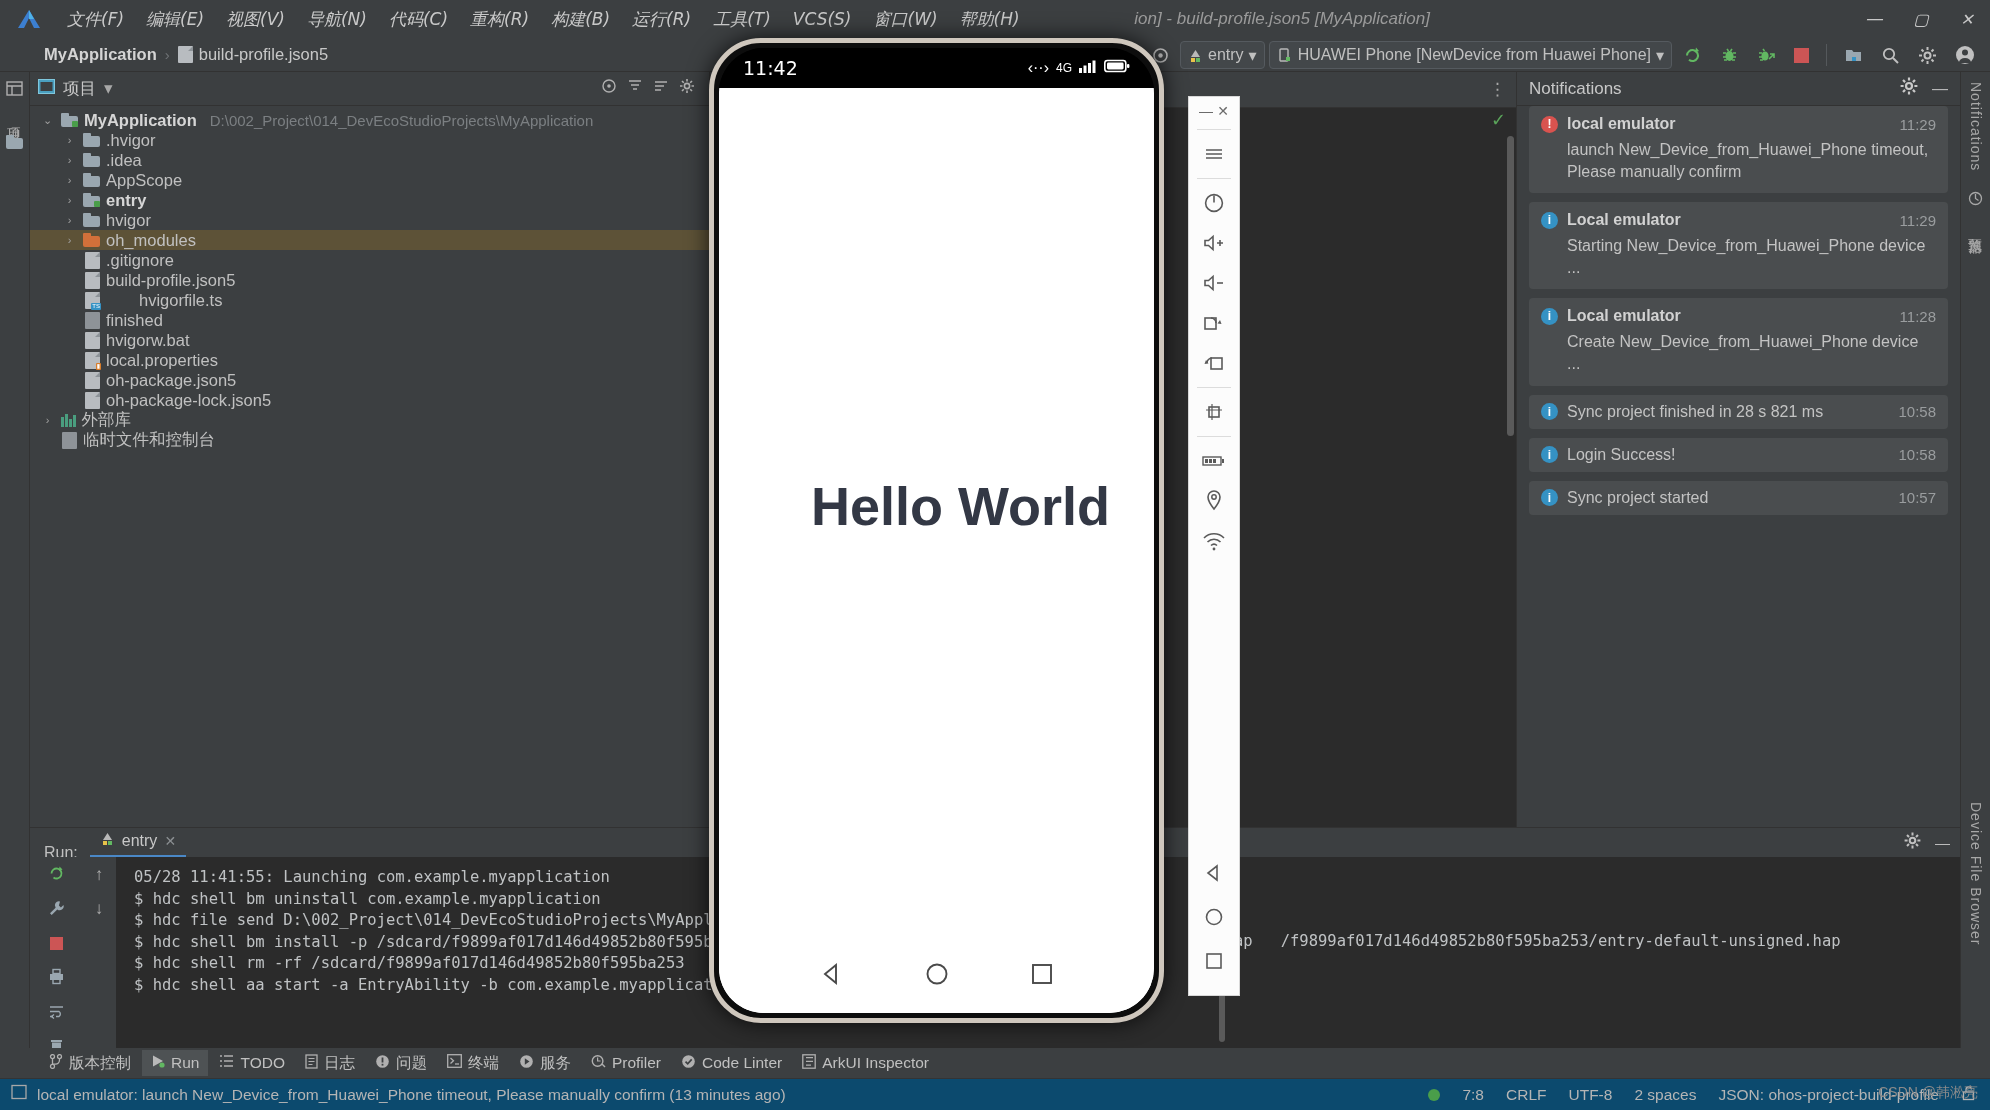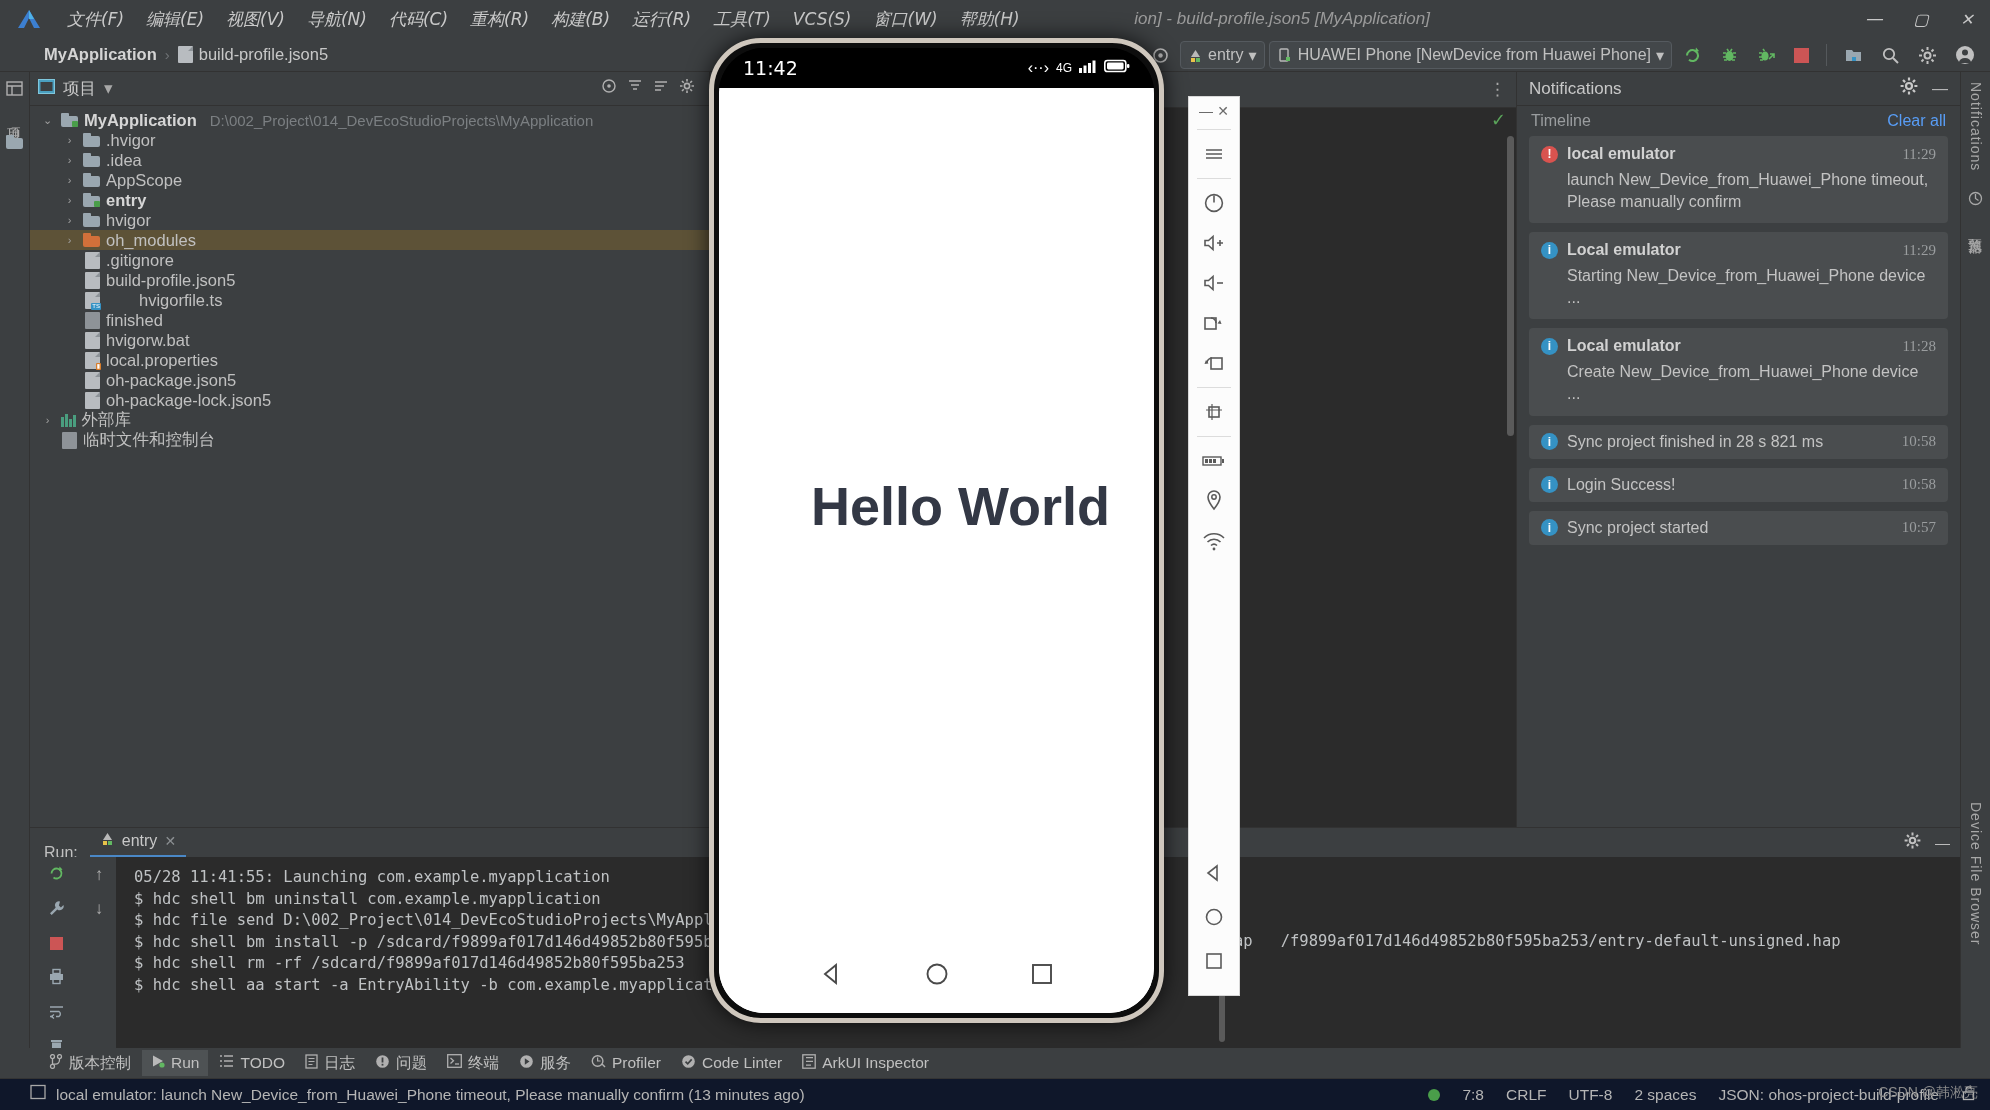--- a/index.html
+++ b/index.html
@@ -137,41 +137,41 @@
   .tl-row .tl { font-size:16px; color:#9a9d9f;}
   .tl-row .clear { margin-left:auto; font-size:16px; color:#589df6; }
   .ncard { margin:0 12px 9px 12px; background:#4a4d4f; border-radius:4px; padding:9px 12px 11px 12px;}
   .ncard.compact { padding:8px 12px; }
   .nc-top { display:flex; align-items:center; gap:9px;}
   .nc-ico { width:17px; height:17px; border-radius:50%; display:flex; align-items:center; justify-content:center; font-size:12px; font-weight:bold; color:#fff; flex:none;}
   .nc-ico.err { background:#d9534f; }
   .nc-ico.info { background:#3592c4; }
   .nc-title { font-size:16px; font-weight:bold; color:#d2d2d2;}
   .nc-title.plain { font-weight:normal; color:#c3c3c3;}
-  .nc-time { margin-left:auto; font-size:15px; color:#9a9d9f;font-family:Liberation Serif, serif;}
+  .nc-time { margin-left:auto; font-size:15px; color:#9a9d9f;}
   .nc-body { font-size:16px; color:#c3c3c3; margin-top:6px; margin-left:26px; line-height:1.35;}
 
   
   .runpanel { position:absolute; left:30px; right:30px; bottom:62px; height:221px; background:#3c3f41;}
   .runhdr { height:30px; display:flex; align-items:center; padding-left:14px; gap:12px; border-top:1px solid #323232;}
   .runhdr .lbl { font-size:16px; color:#c0c0c0;margin-top:20px;}
   .runtab { display:flex; align-items:center; gap:7px; padding:3px 10px 5px 10px; font-size:16px; color:#c8c8c8; border-bottom:2px solid #4a88c7;}
   .runhdr-right { margin-left:auto; display:flex; gap:14px; padding-right:10px; align-items:center;}
   .runbody { position:absolute; top:30px; left:0; right:0; bottom:0; display:flex;}
   .runside { width:52px; background:#3c3f41; display:flex; flex-direction:column; align-items:center; padding-top:8px; gap:13px;}
   .runside2 { width:34px; background:#3c3f41; display:flex; flex-direction:column; align-items:center; padding-top:8px; gap:14px;}
   .console { flex:1; background:#2b2b2b; padding:10px 0 0 18px; overflow:hidden; position:relative;}
   .cline { font-family:"DejaVu Sans Mono", monospace; font-size:15.5px; color:#bfc2c4; line-height:21.5px; white-space:pre;}
   .console-scroll { position:absolute; right:6px; top:6px; width:7px; height:140px; background:#5a5a5a; border-radius:4px;}
 
   
   .toolbtnbar { position:absolute; left:0; right:0; bottom:32px; height:30px; background:#3c3f41; display:flex; align-items:center; padding-left:40px; gap:2px;}
   .tw { display:flex; align-items:center; gap:6px; padding:4px 9px; font-size:15.5px; color:#c0c0c0; white-space:nowrap;justify-content:space-between;}
   .tw.active { background:#4e5254; }
-  .statusbar { position:absolute; left:0; right:0; bottom:0; height:32px; background:#0f172a; display:flex; align-items:center; padding-left:30px; gap:10px; border-top:1px solid #343434;}
+  .statusbar { position:absolute; left:0; right:0; bottom:0; height:32px; background:#0c4a6e; display:flex; align-items:center; padding-left:11px; gap:10px; border-top:1px solid #343434;}
   .statustext { font-size:15.5px; color:#b5b5b5; white-space:nowrap;}
   .status-right { margin-left:auto; display:flex; align-items:center; gap:22px; padding-right:14px;}
   .status-right span { font-size:15.5px; color:#b5b5b5; white-space:nowrap;}
   .greendot { width:12px; height:12px; border-radius:50%; background:#4a9e4a;}
 
   
   .phone {
     position:absolute; left:709px; top:38px; width:455px; height:985px;
     background:#0d0d0d; border-radius:52px;
     border:5px solid #cfc7bd;
@@ -541,24 +541,20 @@
       <span class="t">Notifications</span>
       <span class="r">
         <span>
           <svg width="18" height="18" viewBox="0 0 18 18">
               <circle cx="9" cy="9" r="3" fill="none" stroke="#c8c8c8" stroke-width="2.2"></circle>
               <path d="M9 0.6 v3 M9 14.4 v3 M0.6 9 h3 M14.4 9 h3 M3 3 l2.1 2.1 M12.9 12.9 l2.1 2.1 M15 3 l-2.1 2.1 M5.1 12.9 l-2.1 2.1" stroke="#c8c8c8" stroke-width="2.2"></path>
             </svg>
         </span>
         <span style="font-size:16px;">—</span>
       </span>
-    </div>
-    <div class="tl-row">
-      <span class="tl">Timeline</span>
-      <span class="clear">Clear all</span>
     </div>
 
     <div class="ncard">
       <div class="nc-top">
         <span class="nc-ico err">!</span>
         <span class="nc-title">local emulator</span>
         <span class="nc-time">11:29</span>
       </div>
       <div class="nc-body">launch New_Device_from_Huawei_Phone timeout, Please manually confirm</div>
     </div>

